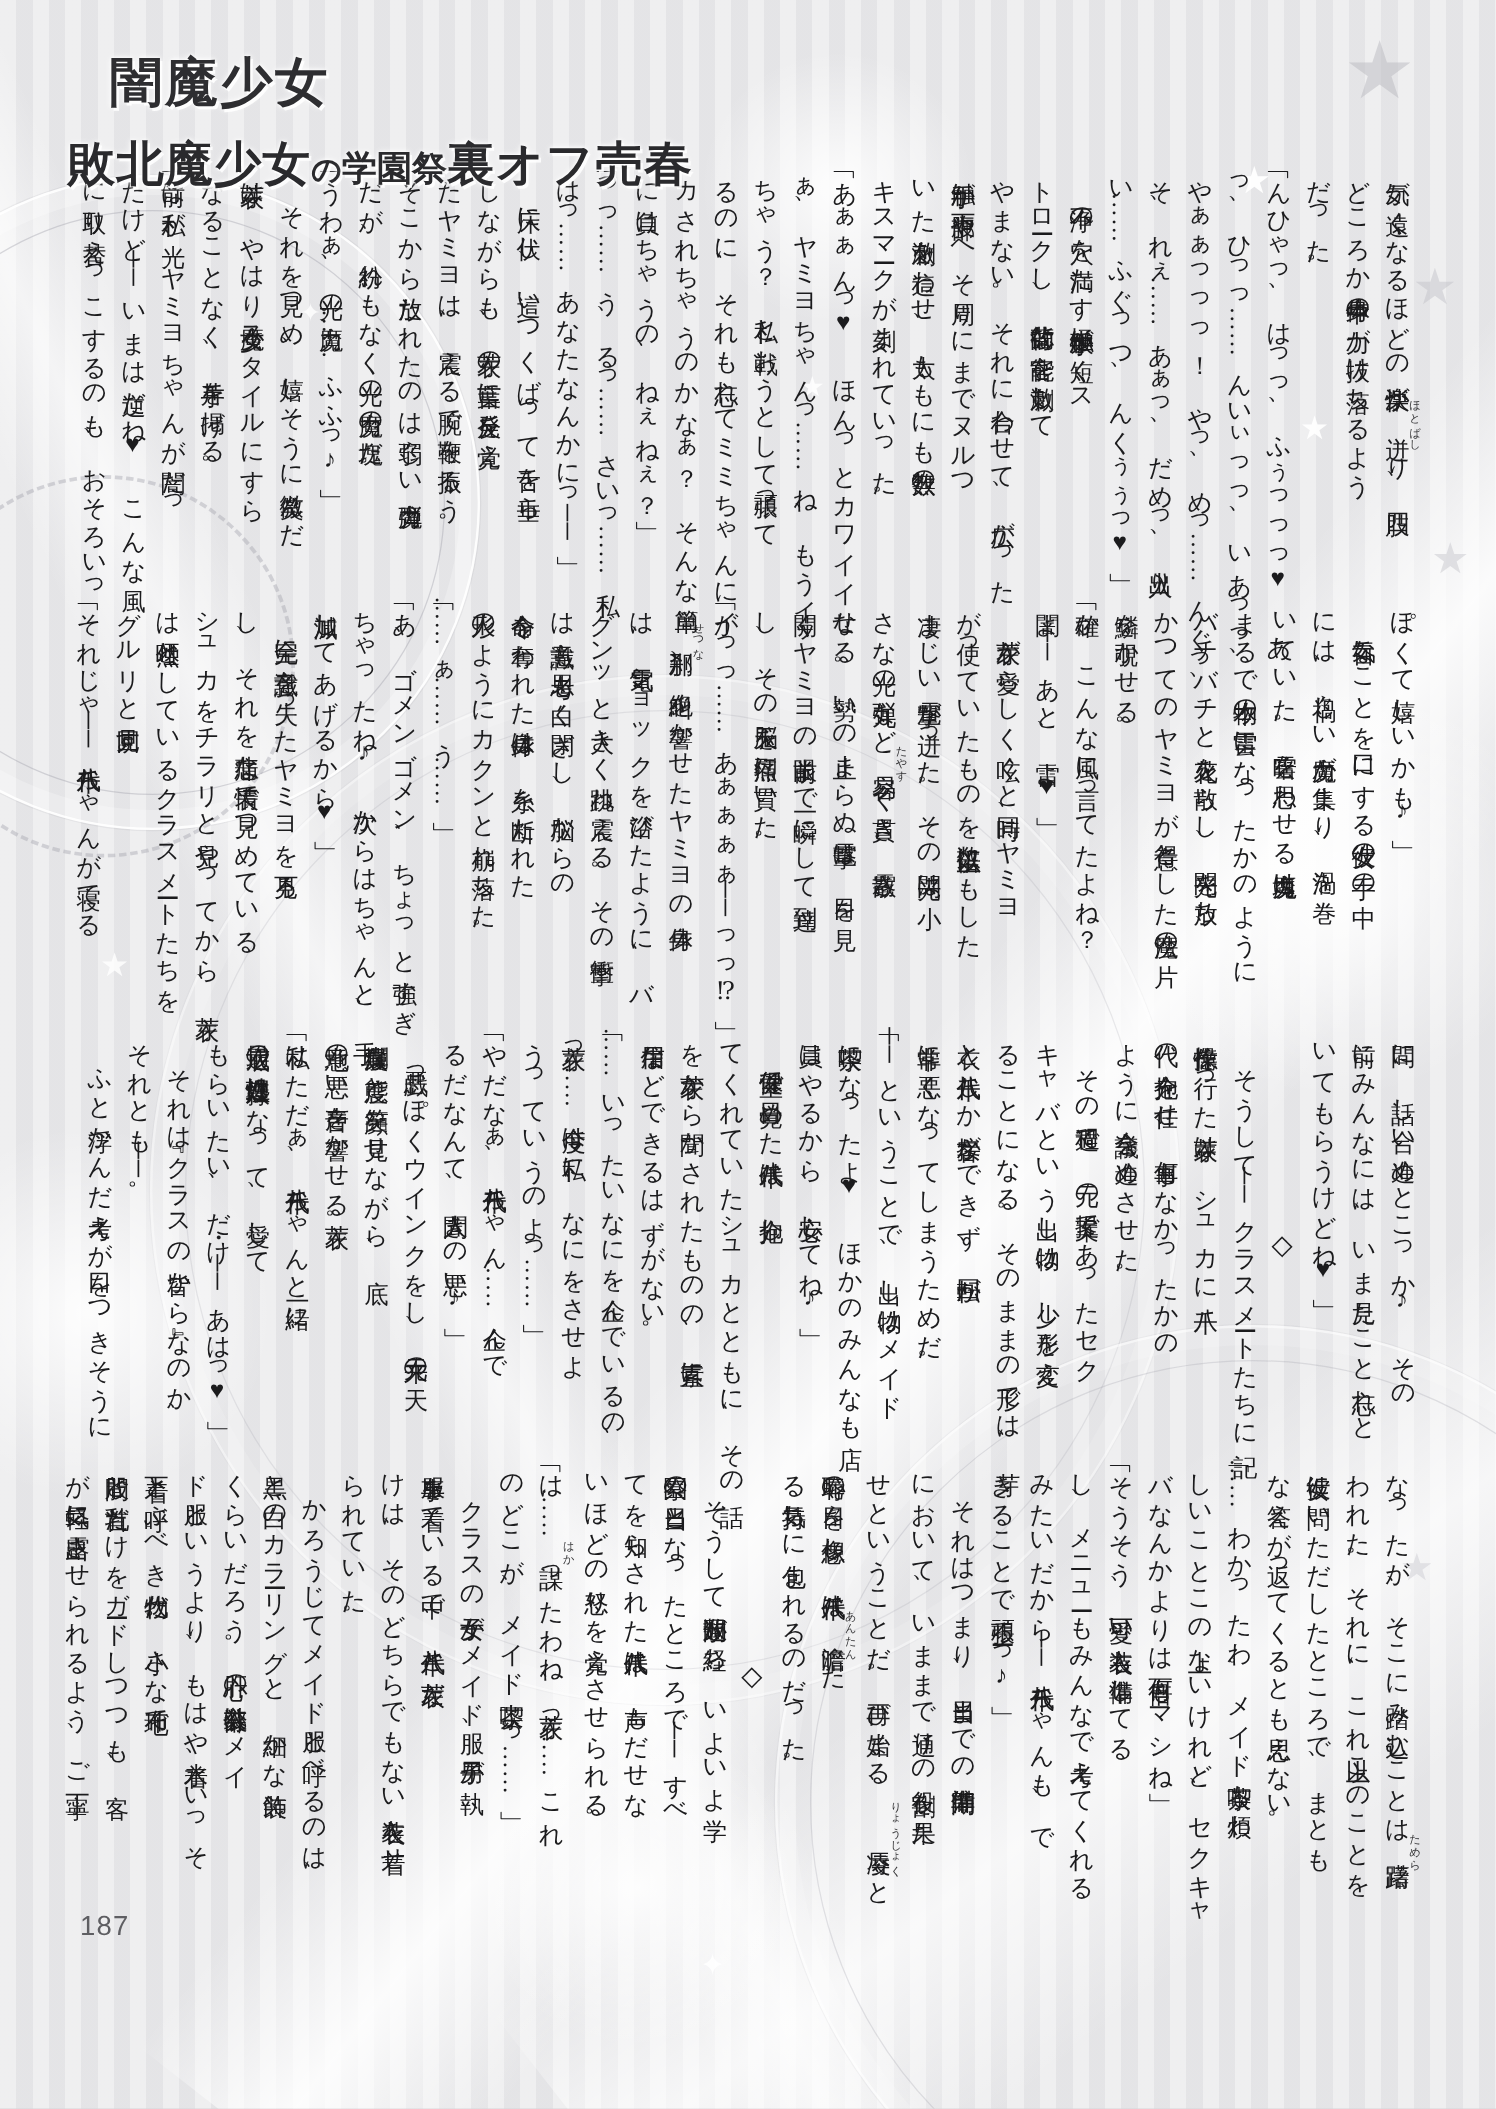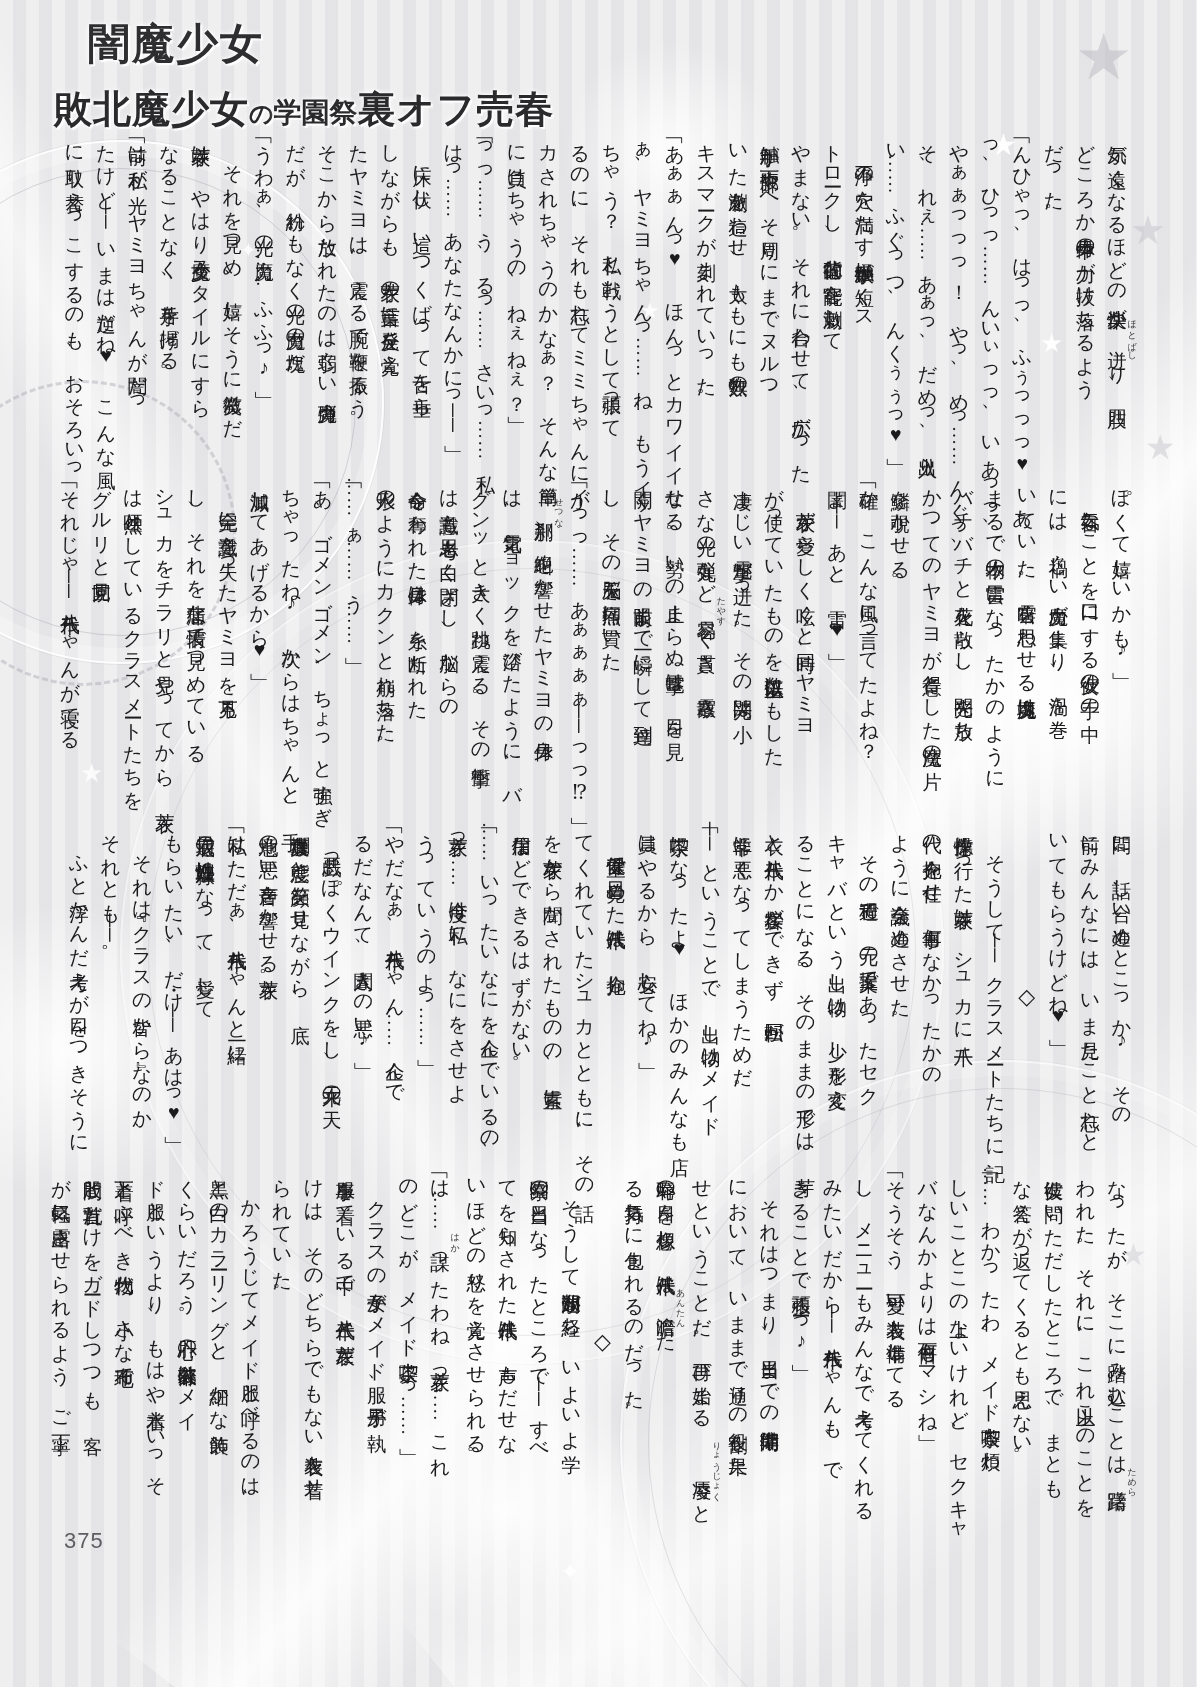--- a/index.html
+++ b/index.html
@@ -16,21 +16,21 @@
   .beam3{width:320px;height:1400px;left:880px;top:600px;transform:rotate(52deg);opacity:.8;}
   
   .bokeh{position:absolute;border-radius:50%;background:radial-gradient(circle,rgba(255,255,255,.9) 0%,rgba(255,255,255,0) 70%);}
   
   .ring{position:absolute;border-radius:50%;border:2px solid rgba(255,255,255,.9);box-shadow:0 0 0 1px rgba(100,100,110,.08), inset 0 0 0 14px rgba(255,255,255,.25);}
   .ring.inner-line::after{content:"";position:absolute;inset:26px;border-radius:50%;border:1px solid rgba(150,150,160,.35);}
   .clock{position:absolute;border-radius:50%;border:3px dashed rgba(160,160,170,.4);}
   
   .star{position:absolute;font-family:"DejaVu Sans",sans-serif;line-height:1;}
   
-  .logo{position:absolute;left:88px;top:16px;z-index:5;white-space:nowrap;}
+  .logo{position:absolute;left:88px;top:38px;z-index:5;white-space:nowrap;}
   .logo-row1{display:flex;align-items:flex-end;}
   .logo-prefix{font-size:42px;font-weight:bold;color:#2e2e31;letter-spacing:2px;
     text-shadow:0 0 3px #fff,0 0 6px #fff,2px 2px 0 rgba(255,255,255,.9);}
   .logo-title{font-size:76px;font-weight:bold;color:#232326;letter-spacing:4px;margin-left:6px;
     text-shadow:0 0 2px #fff,0 0 8px #fff,3px 3px 1px rgba(255,255,255,.8),-2px -2px 0 rgba(255,255,255,.6);
     transform:translateY(10px);}
   .logo-row2{margin-top:12px;margin-left:-34px;font-weight:bold;color:#2a2a2d;
     text-shadow:0 0 3px #fff,0 0 6px #fff,2px 2px 0 rgba(255,255,255,.85);}
   .sub-main{font-size:38px;letter-spacing:1px;}
   .sub-no{font-size:24px;}
@@ -228,15 +228,15 @@
       <p class="col">られていた。</p>
       <p class="col">　かろうじてメイド服と呼べるのは、</p>
       <p class="col">黒と白のカラーリングと、細かな装飾</p>
       <p class="col">くらいだろう。肝心の衣装部分はメイ</p>
       <p class="col">ド服というより、もはや水着、いっそ</p>
       <p class="col">下着と呼ぶべき代物だ。小さな布地で</p>
       <p class="col">股間と乳首だけをガードしつつも、客</p>
       <p class="col">が気軽に露出させられるよう、ご丁寧</p>
     </div>
 
-  <div class="page-number">375</div>
+  <div class="page-number">187</div>
 
 </div>
 
 </body></html>

